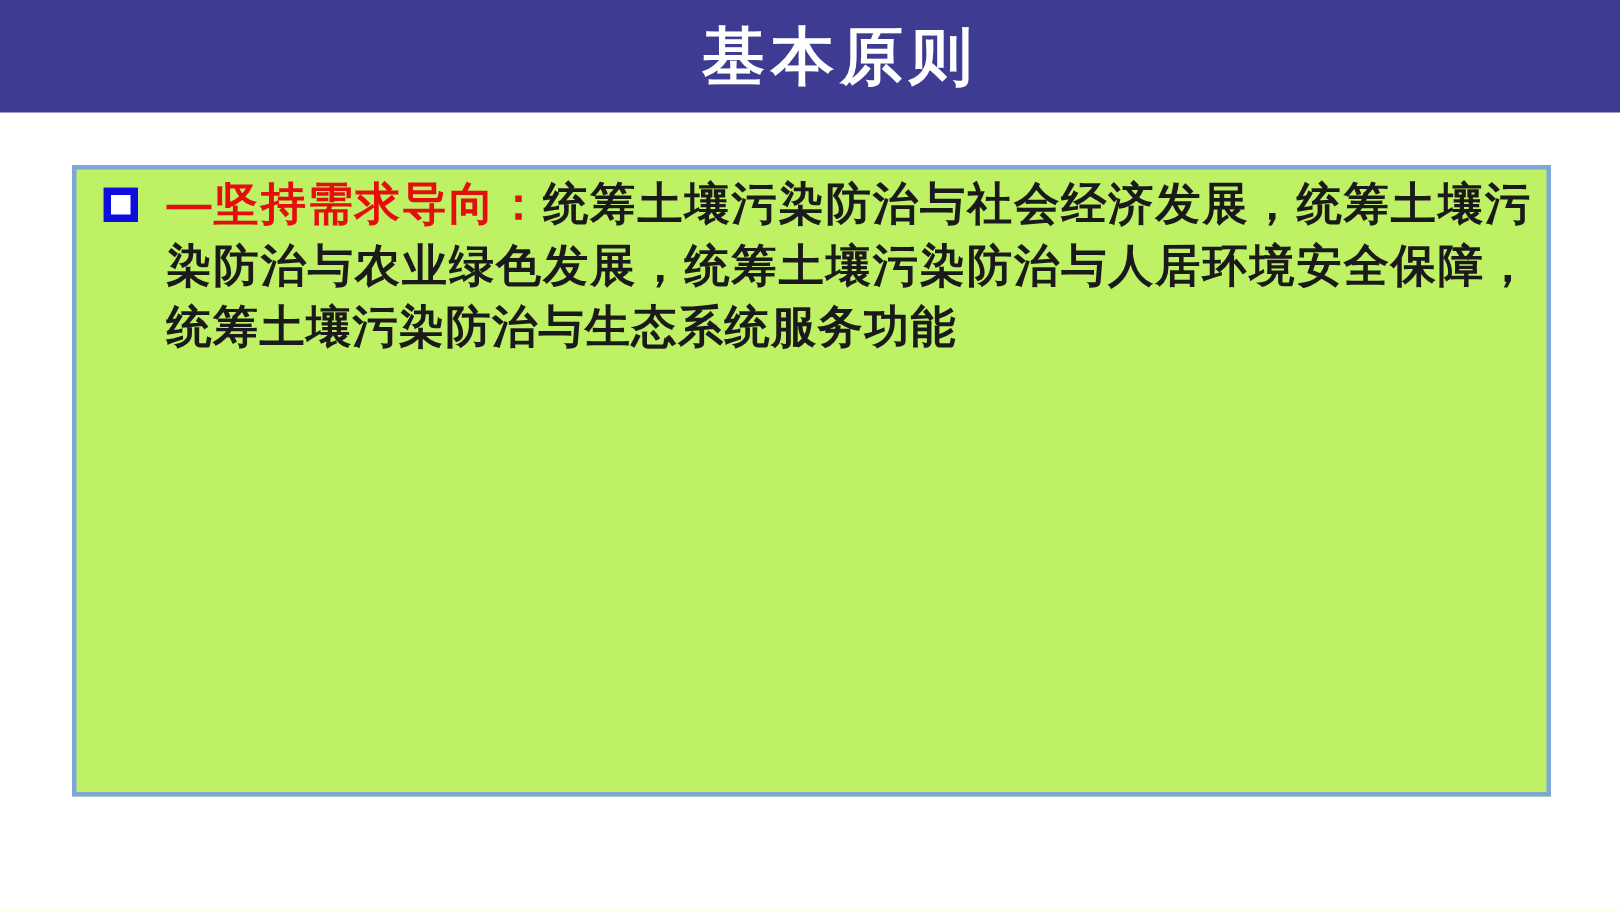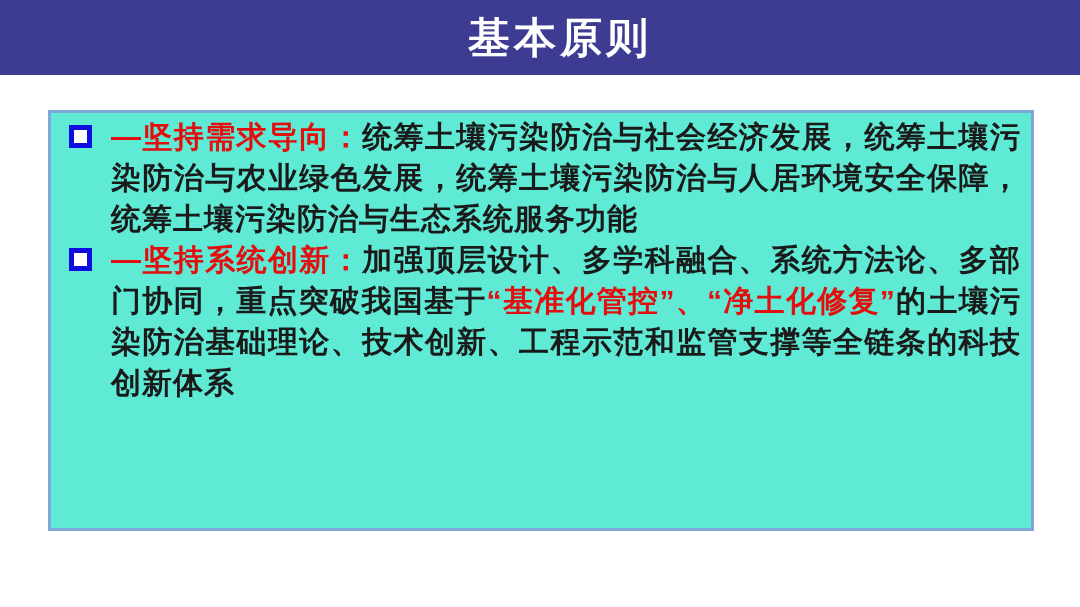--- a/index.html
+++ b/index.html
@@ -37,21 +37,21 @@
     line-height: 1;
   }
   .content-box {
     position: absolute;
     left: 48px;
     top: 110px;
     width: 986px;
     height: 421px;
     box-sizing: border-box;
     border: 3px solid var(--box-border, #7ea6d8);
-    background: #5eead4;
+    background: #bef264;
     padding: 3px 10px 3px 8px;
   }
   .bullet-list {
     list-style: none;
     margin: 0;
     padding: 0;
   }
   .bullet-item {
     position: relative;
     padding-left: 52px;
@@ -80,16 +80,15 @@
 </head>
 <body>
 
 <div class="slide">
   <header class="header">
     <h1 class="title">基本原则</h1>
   </header>
   <main class="content-box">
     <ul class="bullet-list" id="bullet-list">
         <li class="bullet-item"><span class="bullet-square"></span><span class="seg-lead">—坚持需求导向：</span><span class="seg-black">统筹土壤污染防治与社会经济发展，统筹土壤污染防治与农业绿色发展，统筹土壤污染防治与人居环境安全保障，统筹土壤污染防治与生态系统服务功能</span></li>
-        <li class="bullet-item"><span class="bullet-square"></span><span class="seg-lead">—坚持系统创新：</span><span class="seg-black">加强顶层设计、多学科融合、系统方法论、多部门协同，重点突破我国基于</span><span class="seg-red">“基准化管控”、“净土化修复”</span><span class="seg-black">的土壤污染防治基础理论、技术创新、工程示范和监管支撑等全链条的科技创新体系</span></li>
       </ul>
   </main>
 </div>
 
 </body></html>

